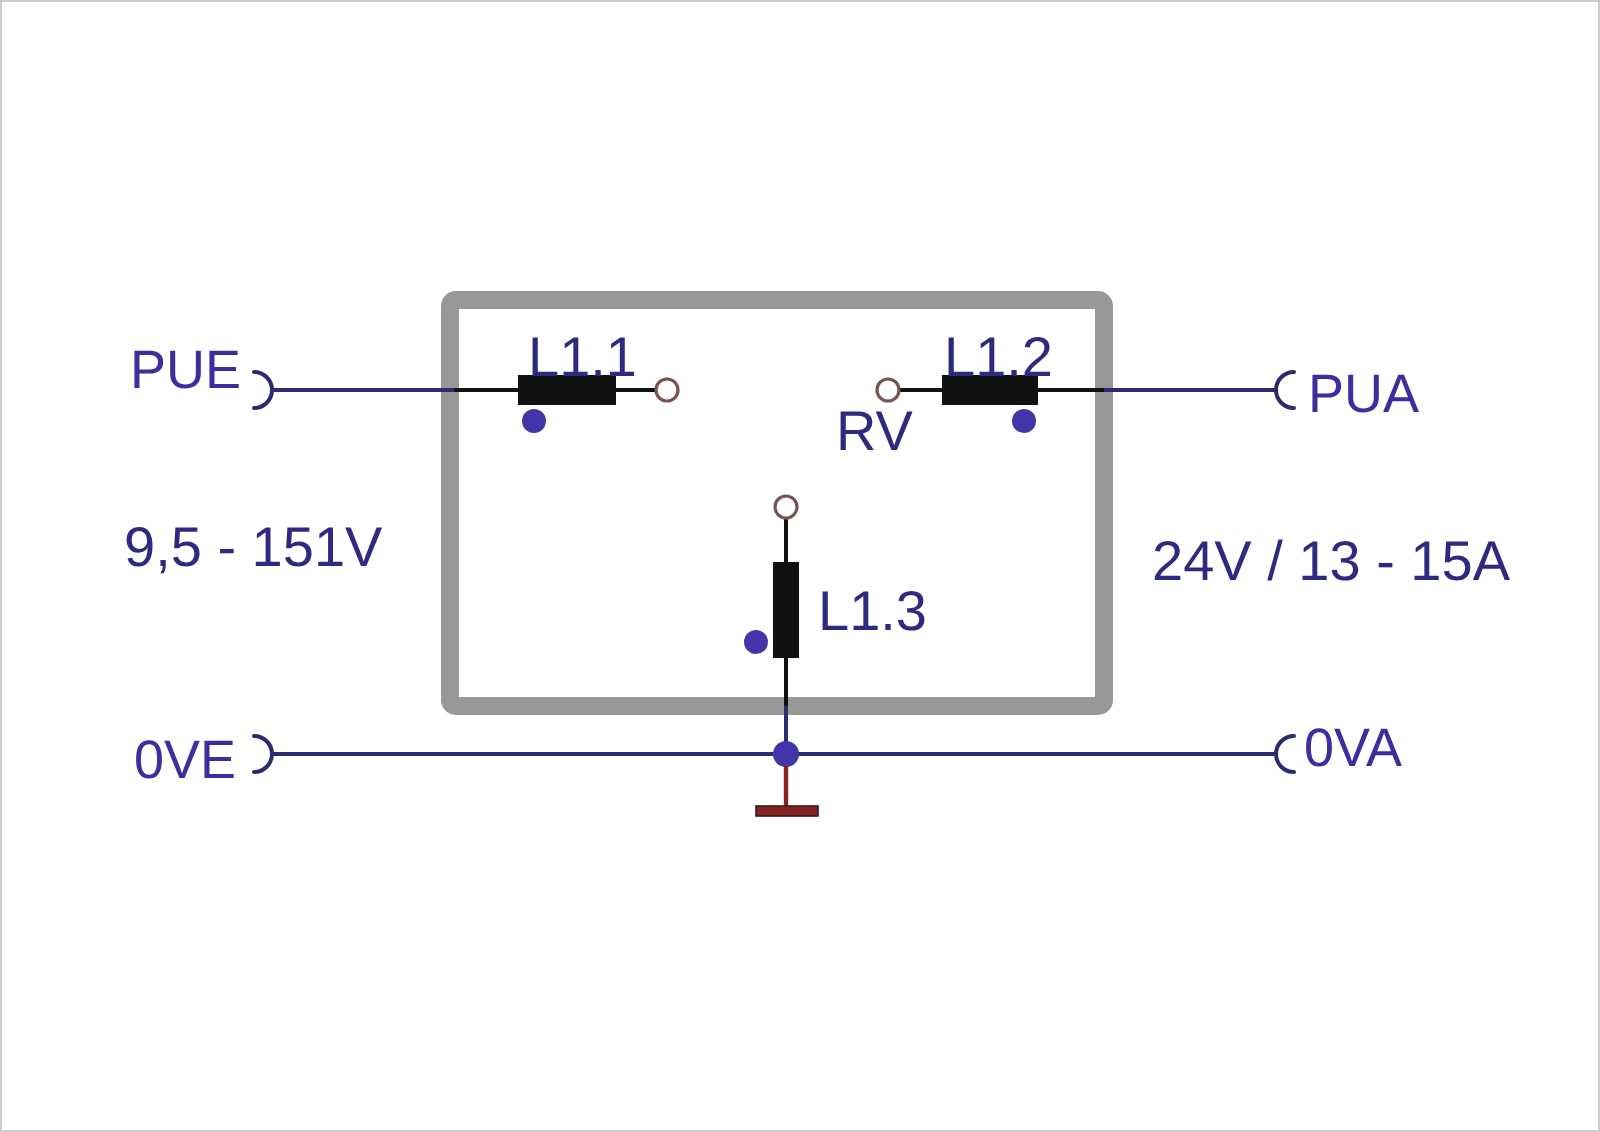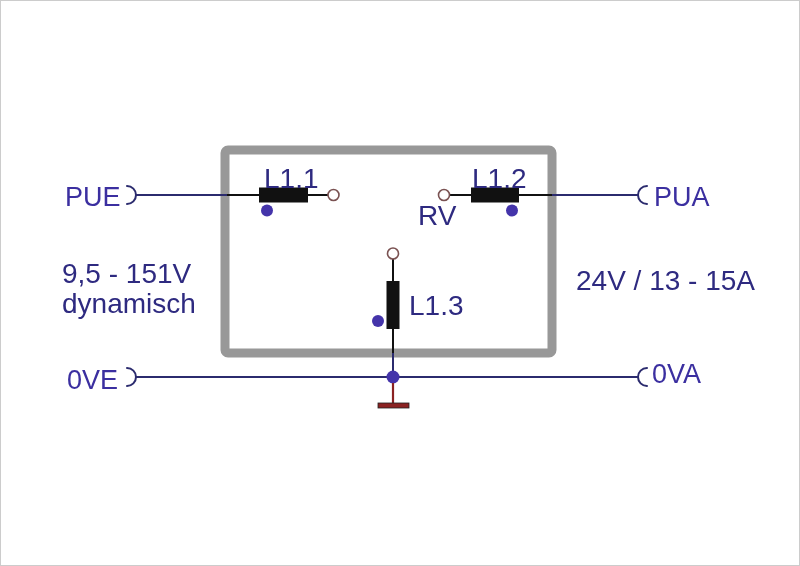--- a/index.html
+++ b/index.html
@@ -84,27 +84,26 @@
     <path class="arc" d="M646,367 A9,9 0 0 0 646,385"></path>
 
     <circle class="dot" cx="392" cy="376" r="6.5"></circle>
 
     <g>
       <line class="gndline" x1="392" y1="382" x2="392" y2="402"></line>
       <rect class="gndbar" x="377" y="402" width="31" height="5"></rect>
     </g>
   </svg>
 
-  <div class="lbl big" style="left:64px;top:183px;">PUE</div>
+  <div class="lbl big" style="left:64px;top:171px;">PUE</div>
   <div class="lbl big" style="left:653px;top:183px;">PUA</div>
   <div class="lbl big" style="left:66px;top:366px;text-align:center;">0VE</div>
   <div class="lbl big" style="left:651px;top:360px;">0VA</div>
 
   <div class="lbl module" style="left:377px;top:201px;">RV</div>
 
   <div class="lbl small" style="left:263px;top:164px;">L1.1</div>
   <div class="lbl small" style="left:471px;top:164px;text-align:center;">L1.2</div>
   <div class="lbl small" style="left:408px;top:291px;">L1.3</div>
 
   <div class="lbl small" style="left:61px;top:259px;">9,5 - 151V</div>
-  <div class="lbl small" style="left:61px;top:289px;">dynamisch</div>
   <div class="lbl small" style="left:575px;top:266px;">24V / 13 - 15A</div>
 </div>
 
 </body></html>

